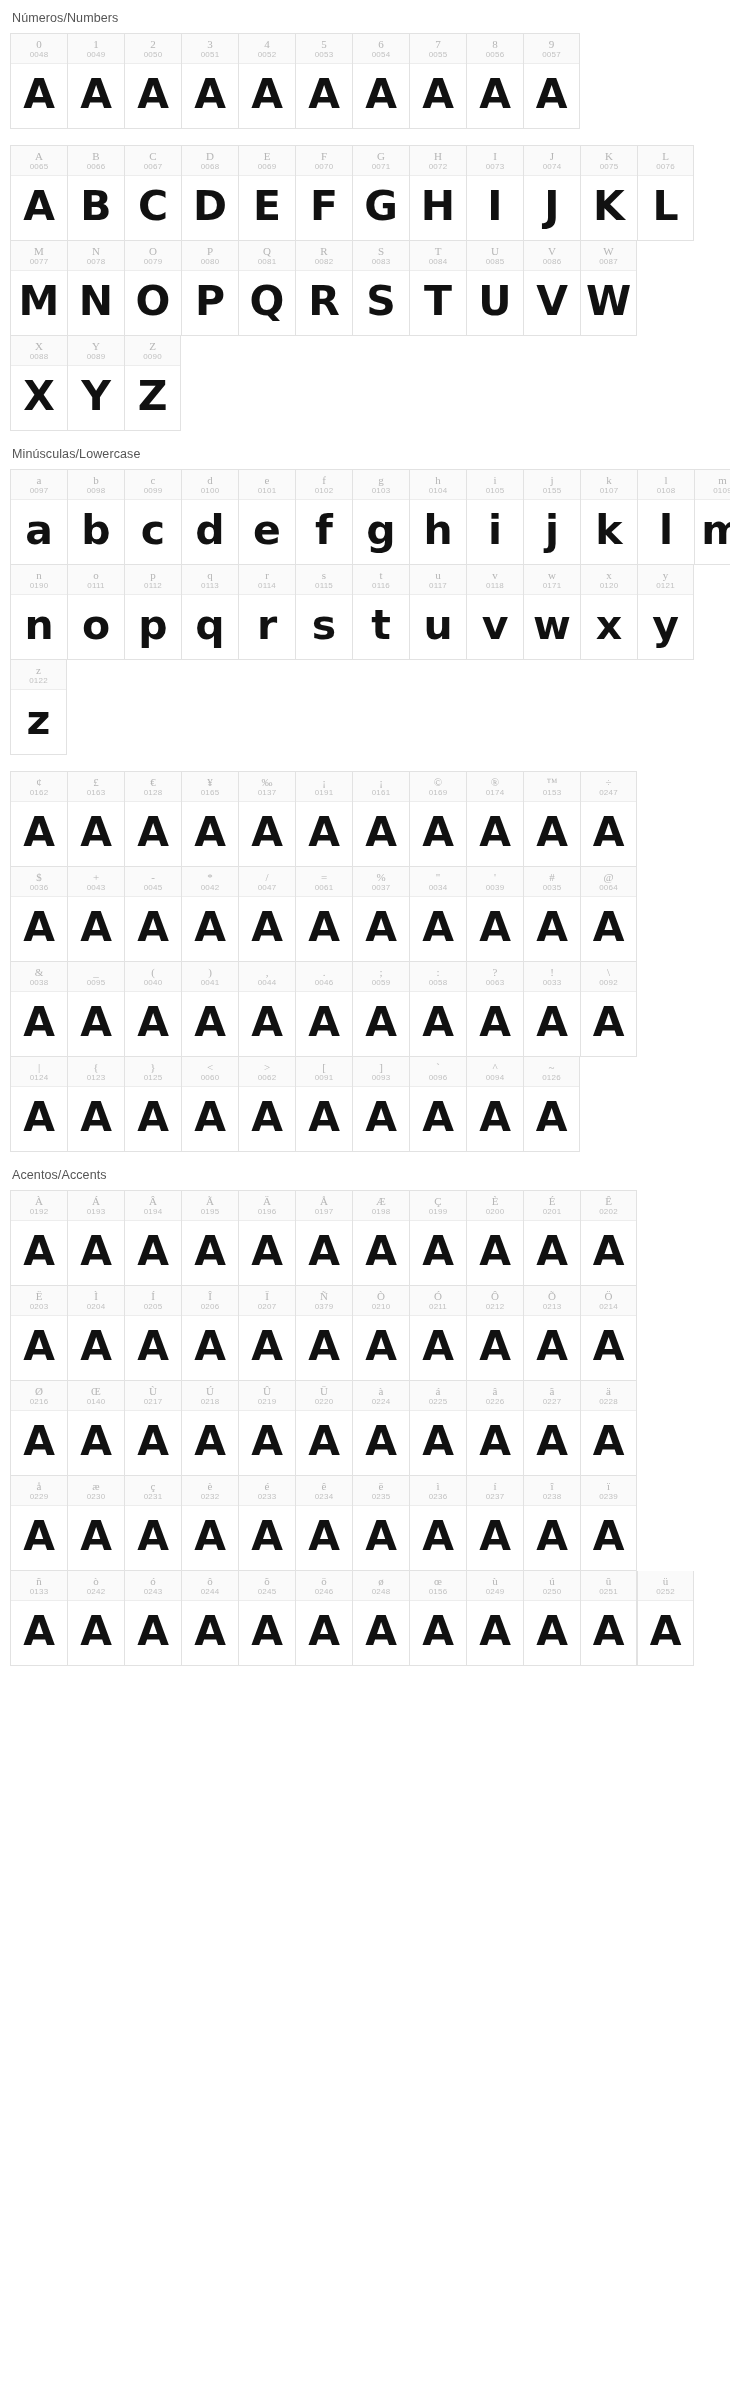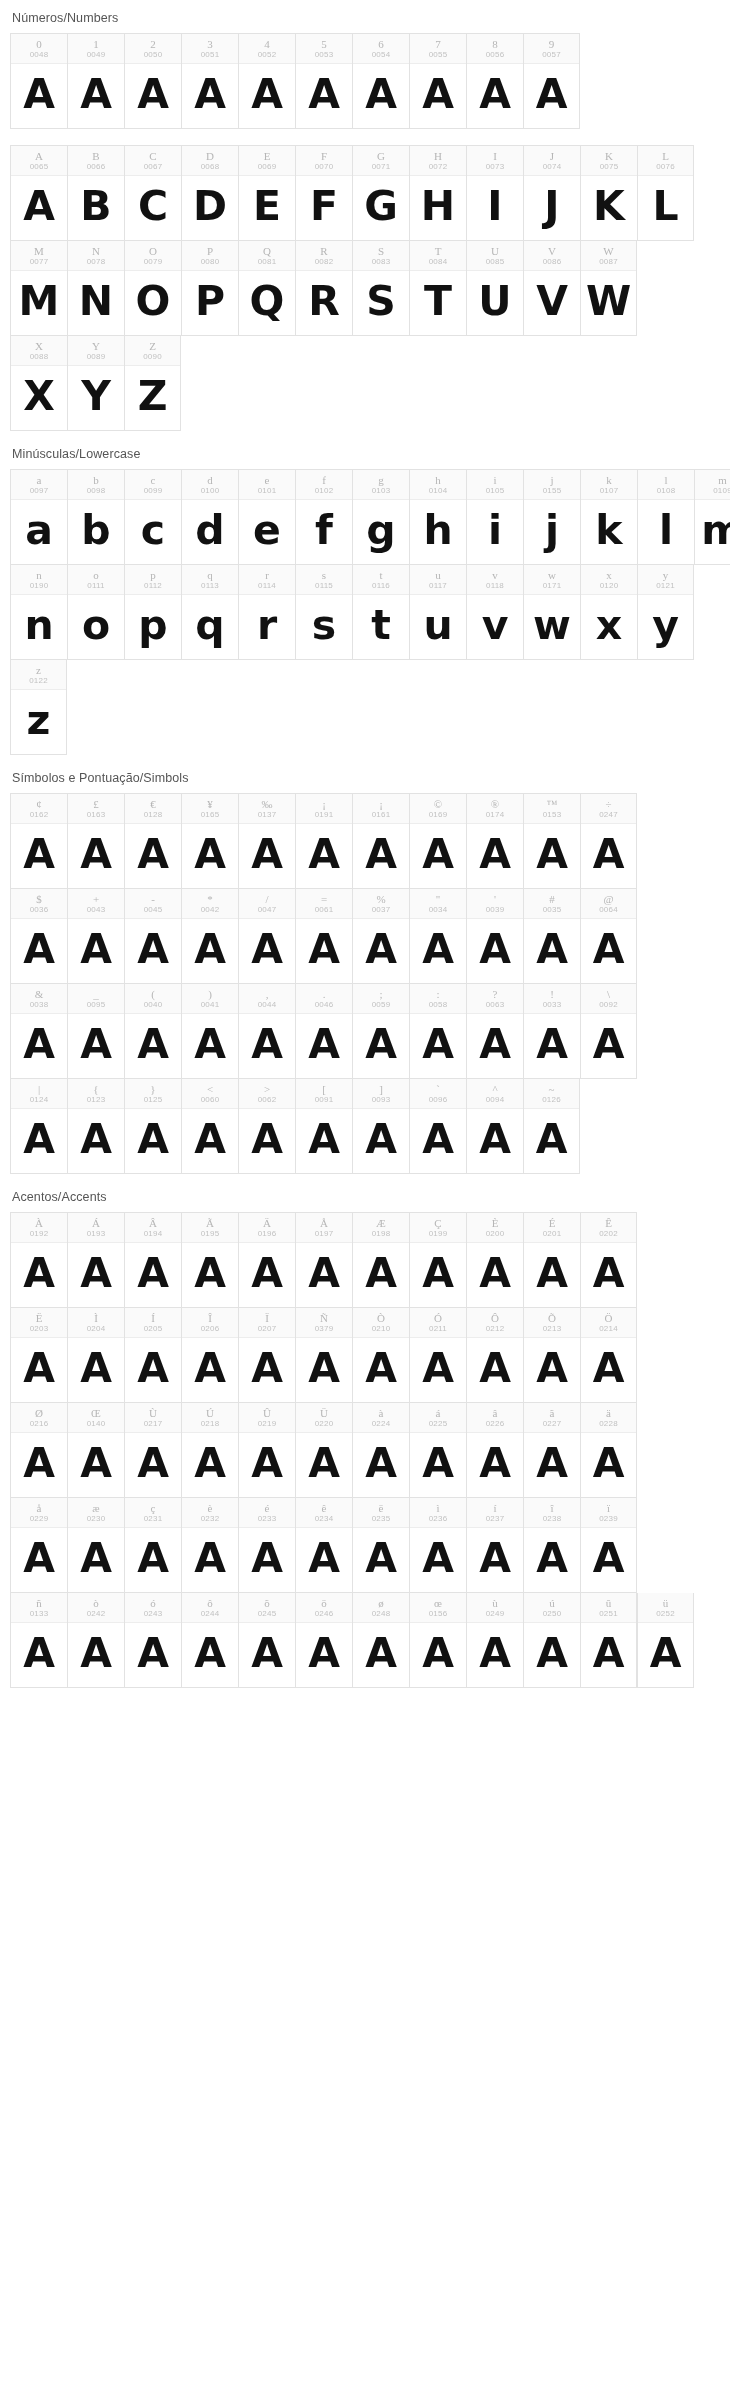--- a/index.html
+++ b/index.html
@@ -556,21 +556,20 @@
               <div class="cell-head">
                 <div class="cell-char">z</div>
                 <div class="cell-code">0122</div>
               </div>
               <div class="cell-glyph">z</div>
             </div>
           </div>
         </div>
       </div>
       <div class="section">
-        <div class="section-title">Símbolos e Pontuação/Simbols</div>
         <div class="grid">
           <div class="row">
             <div class="cell">
               <div class="cell-head">
                 <div class="cell-char">¢</div>
                 <div class="cell-code">0162</div>
               </div>
               <div class="cell-glyph">A</div>
             </div>
             <div class="cell">

